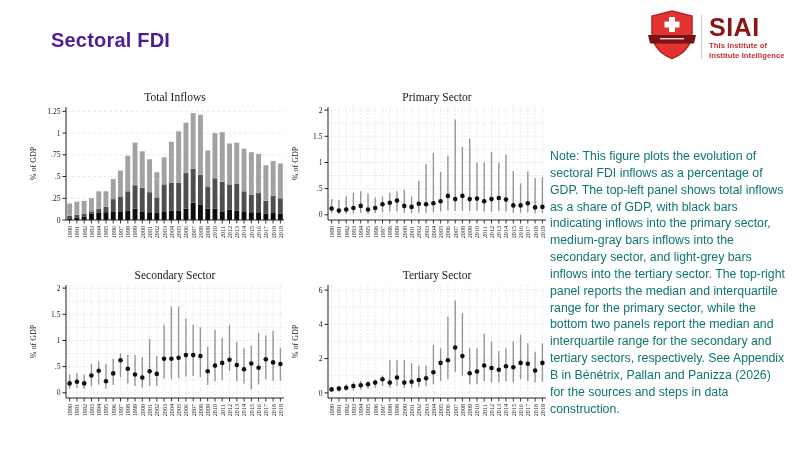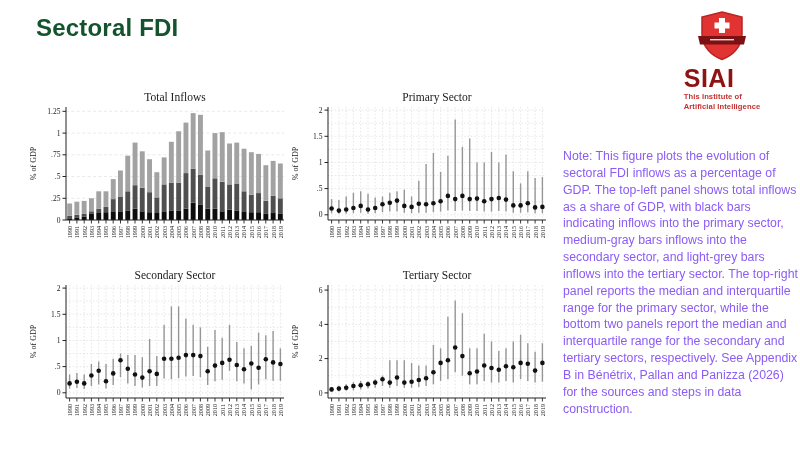--- a/index.html
+++ b/index.html
@@ -1,30 +1,30 @@
 <!DOCTYPE html>
 <html><head>
 <meta charset="utf-8">
 <style>
   html,body{margin:0;padding:0;background:#ffffff;}
   .page{position:relative;width:800px;height:450px;background:#ffffff;overflow:hidden;
         font-family:"Liberation Sans","DejaVu Sans",sans-serif;}
-  .page-title{position:absolute;left:36px;top:14px;margin:0;font-size:24px;font-weight:700;
-        color:#14532d;letter-spacing:0.2px;}
+  .page-title{position:absolute;left:36px;top:14px;margin:15px;font-size:20px;font-weight:700;
+        color:#4c1d95;letter-spacing:0.2px;}
   .source-line{position:absolute;left:36px;top:61px;font-size:11.5px;color:#c14b3e;}
-  .logo{position:absolute;left:648px;top:10px;width:148px;height:54px;display:flex;align-items:center;flex-direction:column;}
+  .logo{position:absolute;left:648px;top:10px;width:148px;height:54px;display:flex;align-items:center;}
   .logo-divider{width:1px;height:44px;background:#c9c9c9;margin:0 7px 0 5px;}
   .logo-text{display:flex;flex-direction:column;line-height:1;}
   .logo-acronym{font-size:25px;font-weight:800;color:#8e1414;letter-spacing:0.5px;}
   .logo-sub{font-size:7.6px;font-weight:700;color:#c53030;margin-top:2px;letter-spacing:0.1px;}
   .charts{position:absolute;left:28px;top:90px;width:524px;height:356px;
         display:grid;grid-template-columns:262px 262px;grid-template-rows:178px 178px;}
   .chart{width:262px;height:178px;}
-  .note-text{position:absolute;left:563px;top:148px;width:238px;font-size:12.3px;
-        line-height:1.37;color:#8b5cf6;}
+  .note-text{position:absolute;left:550px;top:148px;width:238px;font-size:12.3px;
+        line-height:1.37;color:#0f766e;}
 </style>
 </head>
 <body>
 
 <div class="page">
 
   <h1 class="page-title">Sectoral FDI</h1>
 
   <div class="logo">
     <span>
@@ -33,21 +33,21 @@
         <rect x="21" y="8" width="6" height="15" fill="#ffffff"></rect>
         <rect x="16.5" y="12.5" width="15" height="6" fill="#ffffff"></rect>
         <path d="M0 26 L48 26 L46 34.5 L2 34.5 Z" fill="#7c1113"></path>
         <rect x="12" y="29" width="24" height="1.4" fill="#ffffff" opacity="0.85"></rect>
       </svg>
     </span>
     <div class="logo-divider"></div>
     <div class="logo-text">
       <div class="logo-acronym">SIAI</div>
       <div class="logo-sub">This Institute of</div>
-      <div class="logo-sub">Artificial Intelligence</div>
+      <div class="logo-sub">Institute Intelligence</div>
     </div>
   </div>
 
   <div class="charts">
     <div class="chart"><svg width="262" height="178" viewBox="0 0 262 178" font-family="Liberation Serif, DejaVu Serif, serif">
           <line x1="38" y1="108.3" x2="256" y2="108.3" stroke="#e4e4e4" stroke-width="0.8" stroke-dasharray="3 2.4"></line>
           <line x1="38" y1="86.5" x2="256" y2="86.5" stroke="#e4e4e4" stroke-width="0.8" stroke-dasharray="3 2.4"></line>
           <line x1="38" y1="64.8" x2="256" y2="64.8" stroke="#e4e4e4" stroke-width="0.8" stroke-dasharray="3 2.4"></line>
           <line x1="38" y1="43.1" x2="256" y2="43.1" stroke="#e4e4e4" stroke-width="0.8" stroke-dasharray="3 2.4"></line>
           <line x1="38" y1="21.3" x2="256" y2="21.3" stroke="#e4e4e4" stroke-width="0.8" stroke-dasharray="3 2.4"></line>

